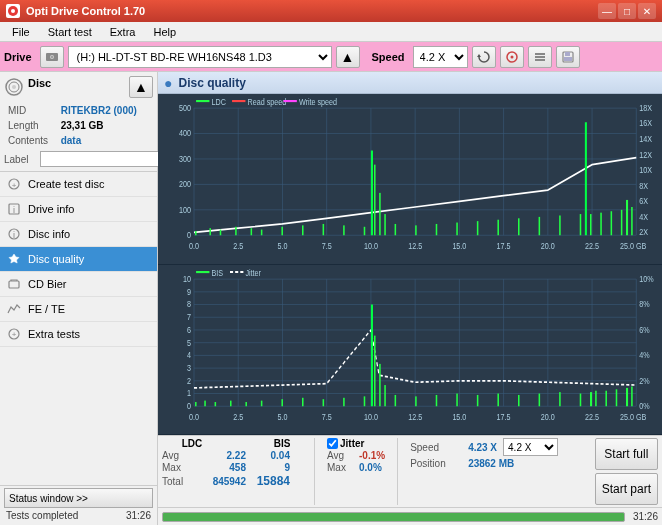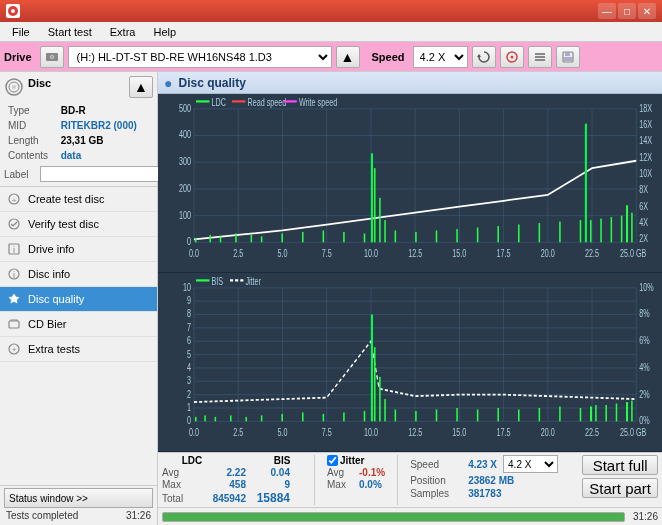--- a/index.html
+++ b/index.html
@@ -228,24 +228,24 @@
 
     .speed-dropdown-small {
       height: 18px;
       border: 1px solid #aaa;
       font-size: 10px;
       background: white;
       width: 55px;
     }
 
     .start-btn {
-      height: 20px;
+      height: 32px;
       background: linear-gradient(to bottom, #f8f8f8, #e0e0e0);
       border: 1px solid #aaa;
-      font-size: 15px;
+      font-size: 12px;
       cursor: pointer;
       padding: 0 6px;
       white-space: nowrap;
       border-radius: 2px;
     }
 
     .bottom-status {
       background: #f0f0f0;
       border-top: 1px solid #ccc;
       height: 18px;
@@ -268,20 +268,21 @@
 <body>
 
 <div class="title-bar">
   <div class="title-bar-left">
     <div class="title-bar-icon">
       <svg width="12" height="12" viewBox="0 0 12 12">
           <circle cx="6" cy="6" r="5" fill="#e53935"></circle>
           <circle cx="6" cy="6" r="2" fill="white"></circle>
         </svg>
     </div>
+    <span>Opti Drive Control 1.70</span>
   </div>
   <div class="title-bar-controls">
     <button class="title-btn">—</button>
     <button class="title-btn">□</button>
     <button class="title-btn close">✕</button>
   </div>
 </div>
 
 <div class="menu-bar">
   <div class="menu-item">File</div>
@@ -346,24 +347,20 @@
             <circle cx="10" cy="10" r="8" fill="none" stroke="#888" stroke-width="1.5"></circle>
             <circle cx="10" cy="10" r="5" fill="none" stroke="#888" stroke-width="1"></circle>
             <circle cx="10" cy="10" r="2" fill="#ccc"></circle>
           </svg>
           <span>Disc</span>
         </div>
         <div class="toolbar-icon-btn">▲</div>
       </div>
       <table class="disc-info-table">
         <tbody>
-            <tr>
-          <td class="label">Type</td>
-          <td class="value">BD-R</td>
-        </tr>
         <tr>
           <td class="label">MID</td>
           <td class="value-blue">RITEKBR2 (000)</td>
         </tr>
         <tr>
           <td class="label">Length</td>
           <td class="value">23,31 GB</td>
         </tr>
         <tr>
           <td class="label">Contents</td>
@@ -384,29 +381,20 @@
           <svg width="14" height="14" viewBox="0 0 14 14">
               <circle cx="7" cy="7" r="5" fill="none" stroke="#888" stroke-width="1.2"></circle>
               <text x="7" y="11" text-anchor="middle" font-size="8" fill="#888">+</text>
             </svg>
         </div>
         <span>Create test disc</span>
       </div>
       <div class="nav-item">
         <div class="nav-item-icon">
           <svg width="14" height="14" viewBox="0 0 14 14">
-              <circle cx="7" cy="7" r="5" fill="none" stroke="#888" stroke-width="1.2"></circle>
-              <polyline points="4,7 6,9 10,5" fill="none" stroke="#888" stroke-width="1.2"></polyline>
-            </svg>
-        </div>
-        <span>Verify test disc</span>
-      </div>
-      <div class="nav-item">
-        <div class="nav-item-icon">
-          <svg width="14" height="14" viewBox="0 0 14 14">
               <rect x="2" y="2" width="10" height="10" rx="1" fill="none" stroke="#888" stroke-width="1.2"></rect>
               <text x="7" y="11" text-anchor="middle" font-size="9" fill="#888">i</text>
             </svg>
         </div>
         <span>Drive info</span>
       </div>
       <div class="nav-item">
         <div class="nav-item-icon">
           <svg width="14" height="14" viewBox="0 0 14 14">
               <circle cx="7" cy="7" r="5" fill="none" stroke="#888" stroke-width="1.2"></circle>
@@ -424,20 +412,28 @@
         <span>Disc quality</span>
       </div>
       <div class="nav-item">
         <div class="nav-item-icon">
           <svg width="14" height="14" viewBox="0 0 14 14">
               <rect x="2" y="4" width="10" height="7" rx="1" fill="none" stroke="#888" stroke-width="1.2"></rect>
               <polyline points="4,4 4,3 10,3 10,4" fill="none" stroke="#888" stroke-width="1.2"></polyline>
             </svg>
         </div>
         <span>CD Bier</span>
+      </div>
+      <div class="nav-item">
+        <div class="nav-item-icon">
+          <svg width="14" height="14" viewBox="0 0 14 14">
+              <polyline points="1,11 4,5 7,8 10,3 13,6" fill="none" stroke="#888" stroke-width="1.2"></polyline>
+            </svg>
+        </div>
+        <span>FE / TE</span>
       </div>
       <div class="nav-item">
         <div class="nav-item-icon">
           <svg width="14" height="14" viewBox="0 0 14 14">
               <circle cx="7" cy="7" r="5" fill="none" stroke="#888" stroke-width="1.2"></circle>
               <text x="7" y="10" text-anchor="middle" font-size="8" fill="#888">+</text>
             </svg>
         </div>
         <span>Extra tests</span>
       </div>
@@ -708,24 +704,20 @@
           <span style="font-size:10px; color:#555; width:52px;">Speed</span>
           <span style="font-size:10px; color:#1a6aaf; font-weight:bold;">4.23 X</span>
           <select class="speed-dropdown-small">
             <option>4.2 X</option>
           </select>
         </div>
         <div class="right-row">
           <span style="font-size:10px; color:#555; width:52px;">Position</span>
           <span style="font-size:10px; color:#1a6aaf; font-weight:bold;">23862 MB</span>
         </div>
-        <div class="right-row">
-          <span style="font-size:10px; color:#555; width:52px;">Samples</span>
-          <span style="font-size:10px; color:#1a6aaf; font-weight:bold;">381783</span>
-        </div>
       </div>
 
       <div style="display:flex; flex-direction:column; gap:3px; justify-content:center;">
         <button class="start-btn">Start full</button>
         <button class="start-btn">Start part</button>
       </div>
     </div>
 
     <div class="bottom-status">
       <div class="bottom-progress-bg" style="height:10px; background:#4caf50; border:1px solid #aaa; border-radius:2px; flex:1;"></div>

